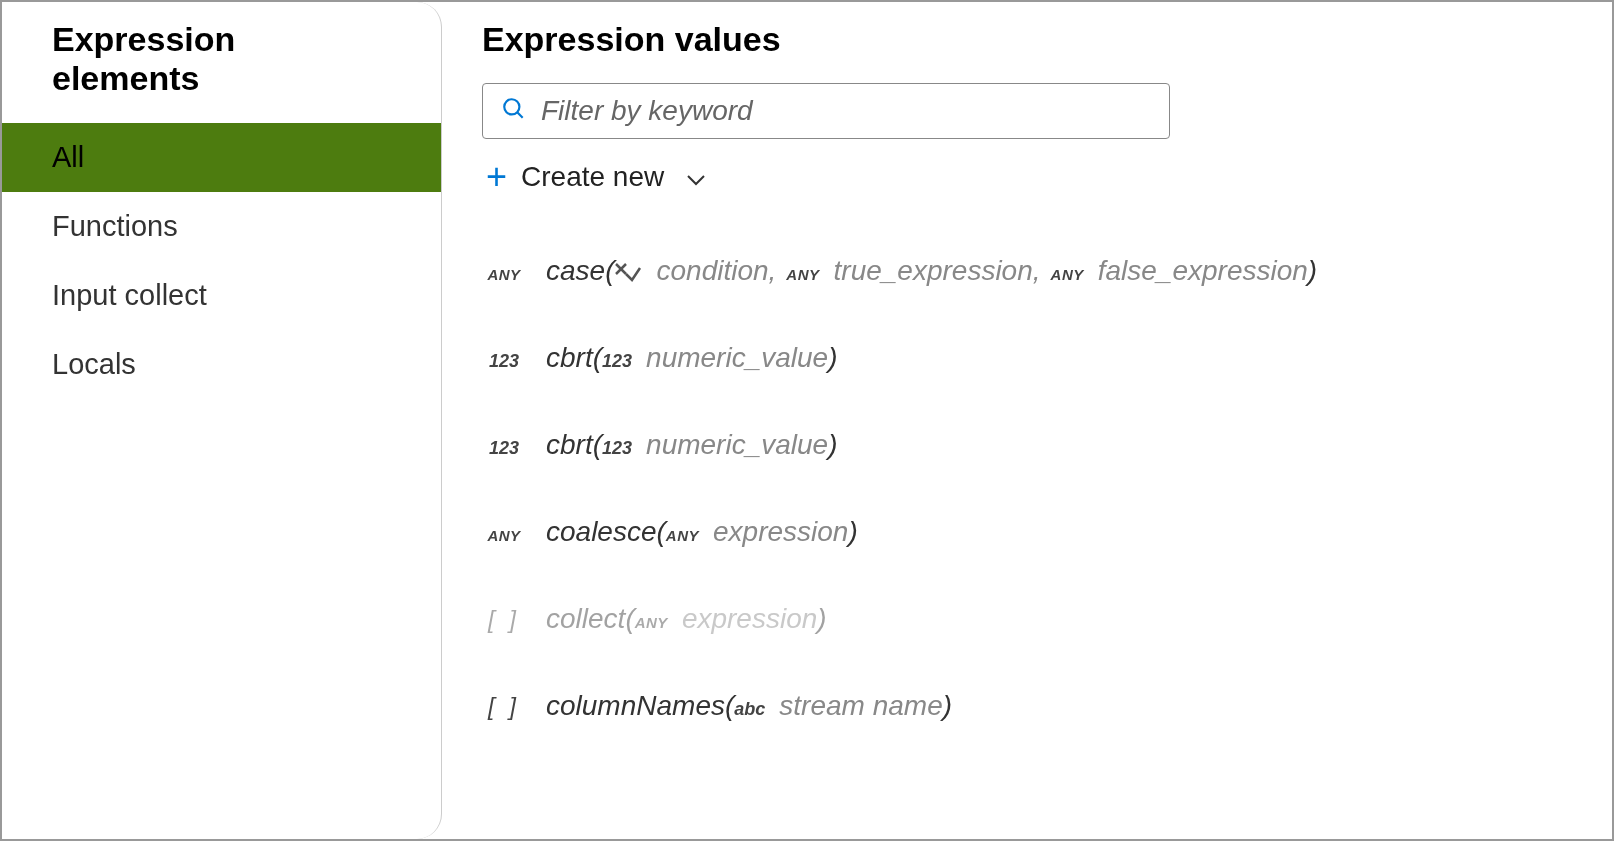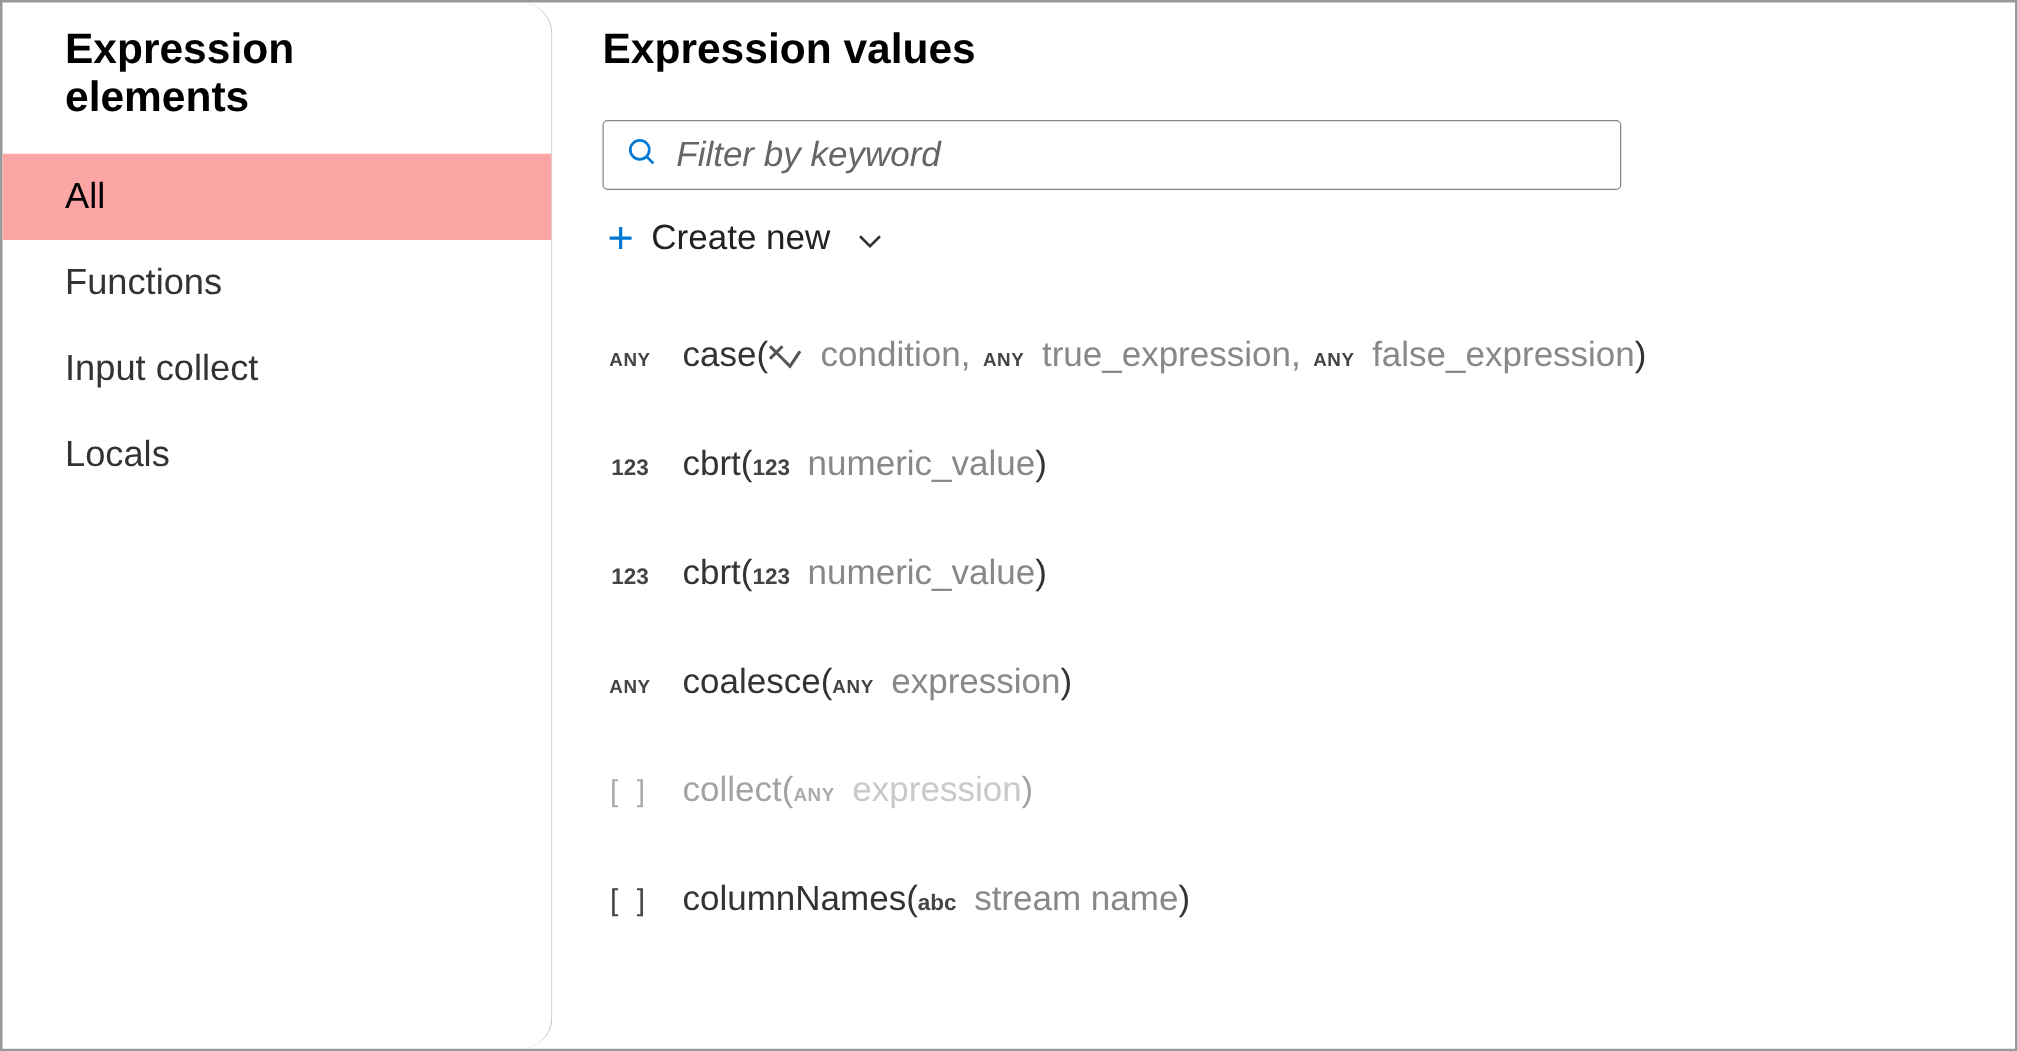--- a/index.html
+++ b/index.html
@@ -28,38 +28,38 @@
     color: #000;
     padding: 0 50px 25px 50px;
   }
   .sidebar-item {
     font-size: 29px;
     color: #333;
     padding: 18px 50px;
     cursor: pointer;
   }
   .sidebar-item.selected {
-    background: #fca5a5;
+    background: #4d7c0f;
     color: #000;
   }
   .main {
     flex: 1;
     padding: 18px 40px 0 40px;
   }
   .main-title {
     font-size: 34px;
     font-weight: 600;
     color: #000;
-    margin-bottom: 37px;
+    margin-bottom: 24px;
   }
   .search-box {
     border: 1px solid #888;
     border-radius: 4px;
     height: 56px;
-    width: 815px;
+    width: 688px;
     display: flex;
     align-items: center;
     padding: 0 18px;
     margin-bottom: 20px;
   }
   .search-icon {
     color: #0078d4;
     margin-right: 14px;
     flex-shrink: 0;
   }
@@ -99,20 +99,21 @@
     display: flex;
     flex-direction: column;
     gap: 55px;
   }
   .function-row {
     display: flex;
     align-items: baseline;
     gap: 20px;
     font-size: 28px;
     cursor: pointer;
+    font-style: italic;
   }
   .function-row.disabled {
     opacity: 0.45;
   }
   .return-type {
     width: 44px;
     text-align: center;
     flex-shrink: 0;
   }
   .type-any {

